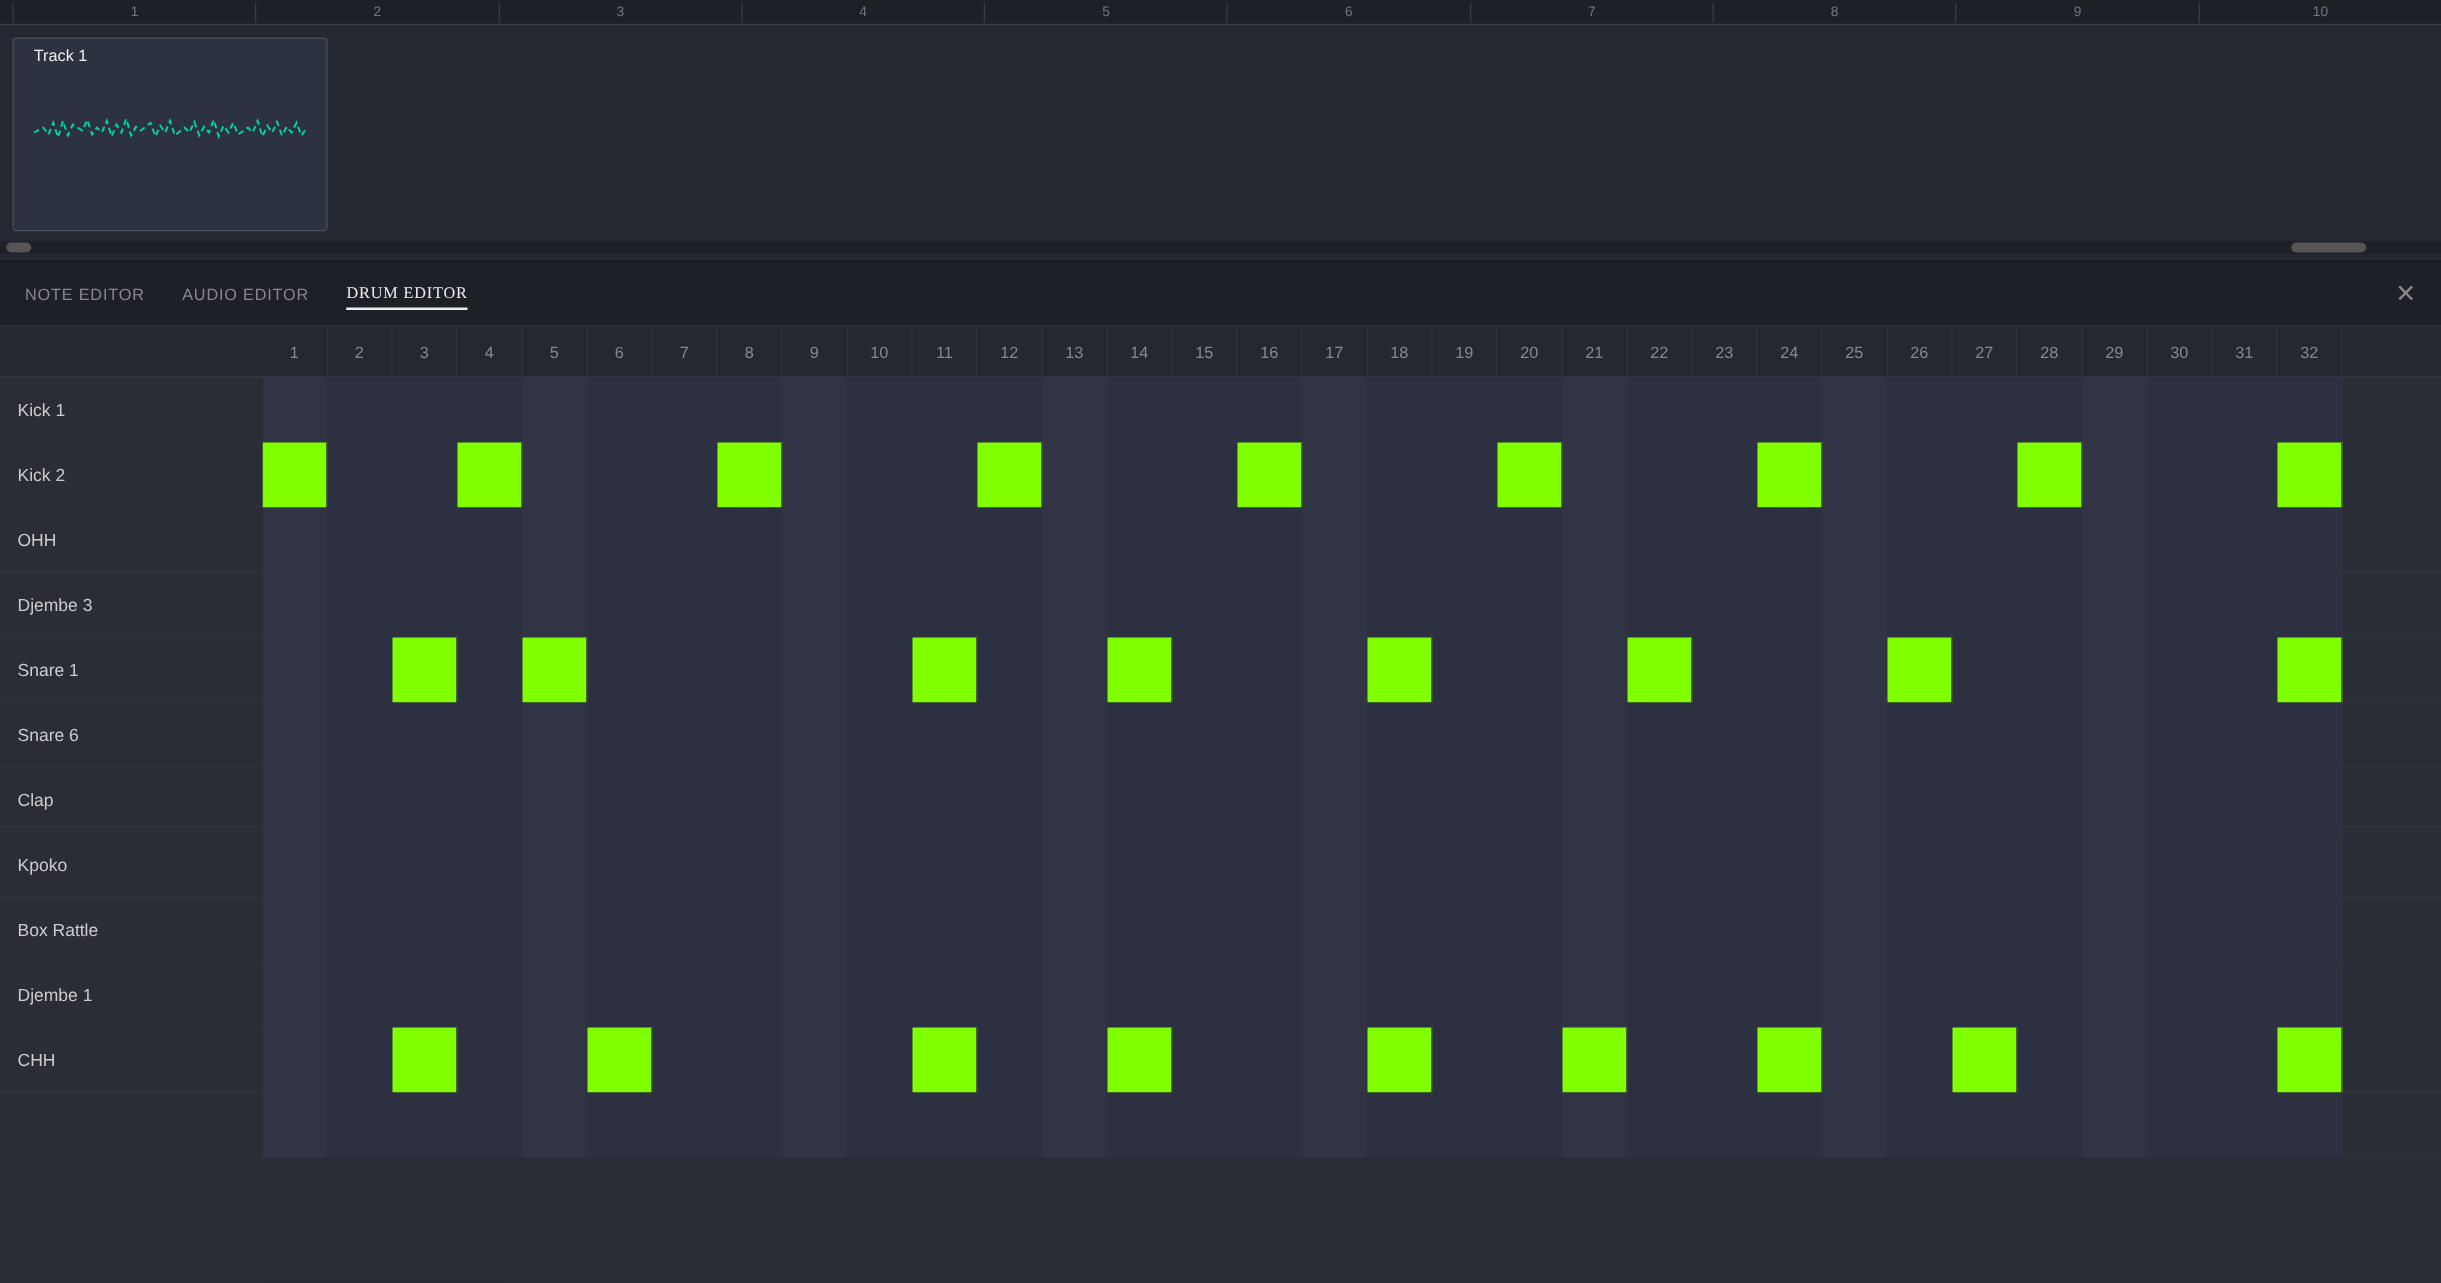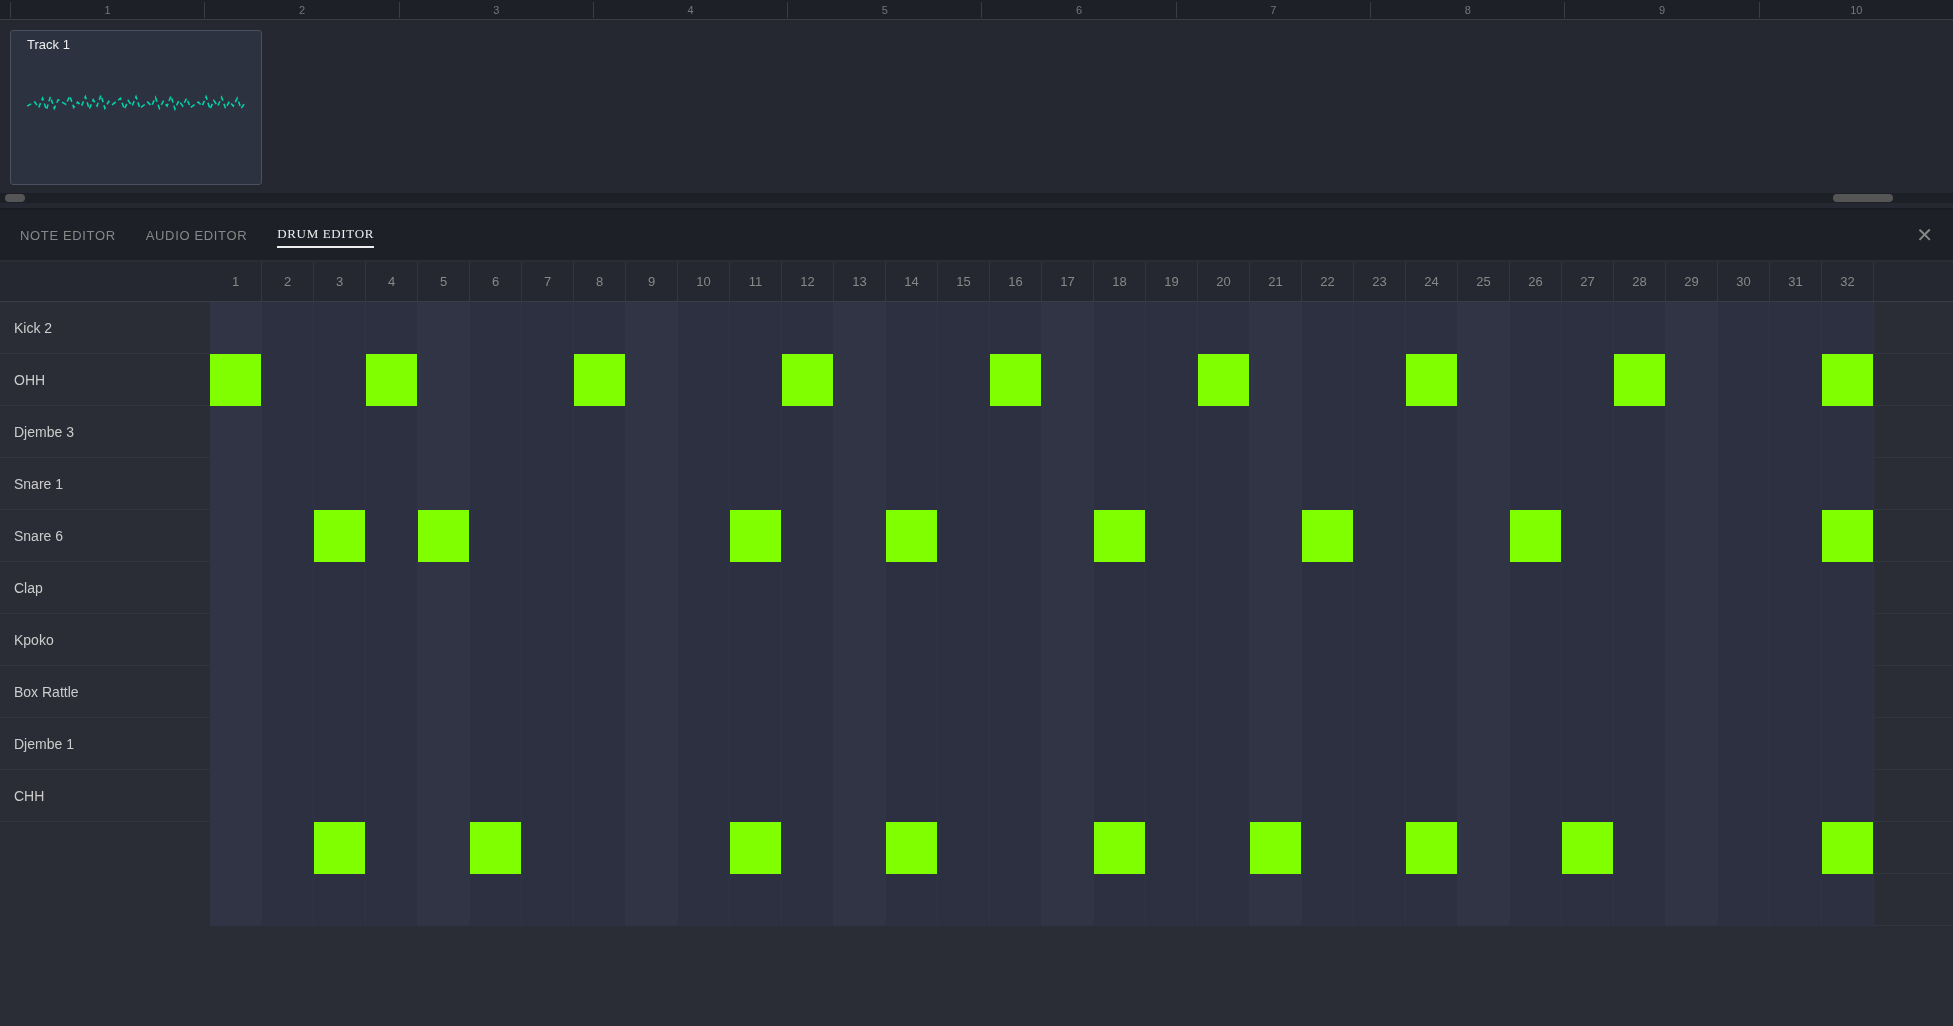--- a/index.html
+++ b/index.html
@@ -284,20 +284,21 @@
   <div class="tab-item active">DRUM EDITOR</div>
   <div class="close-btn">✕</div>
 </div>
 
 <div class="drum-editor">
   <div class="drum-grid-container">
 
     <div class="drum-labels">
       <div class="drum-label-header"></div>
 
+    <div class="drum-label-item">Kick 1</div>
         <div class="drum-label-item">Kick 2</div>
         <div class="drum-label-item">OHH</div>
         <div class="drum-label-item">Djembe 3</div>
         <div class="drum-label-item">Snare 1</div>
         <div class="drum-label-item">Snare 6</div>
         <div class="drum-label-item">Clap</div>
         <div class="drum-label-item">Kpoko</div>
         <div class="drum-label-item">Box Rattle</div>
         <div class="drum-label-item">Djembe 1</div>
         <div class="drum-label-item">CHH</div>

